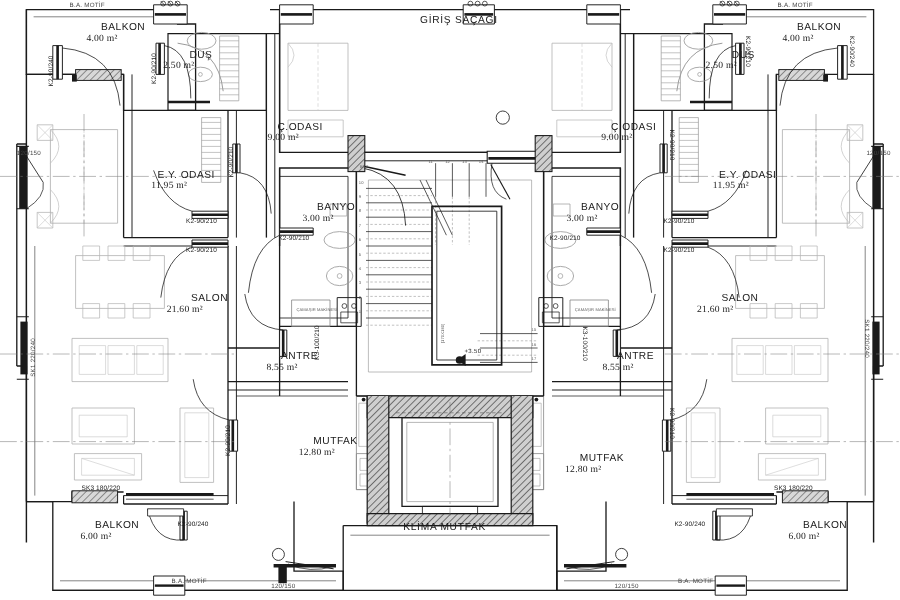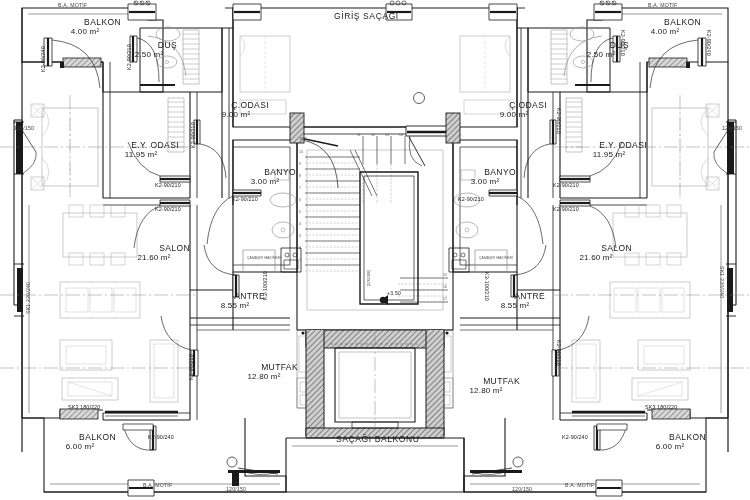--- a/index.html
+++ b/index.html
@@ -15,21 +15,21 @@
     position:absolute;
     color:#1a1a1a;
     font-family:"Liberation Sans", sans-serif;
     white-space:nowrap;
     letter-spacing:0.3px;
     line-height:1.15;
     pointer-events:none;
   }
   .room{position:absolute;text-align:center;color:#1a1a1a;}
   .room .n{font-size:8.5px;display:block;letter-spacing:.4px;text-align:right;}
-  .room .a{font-size:8px;display:block;letter-spacing:.2px;}
+  .room .a{font-size:8px;display:block;letter-spacing:.2px;font-family:Liberation Serif, serif;}
   .tiny{font-size:5.2px;color:#444;letter-spacing:.2px;}
   .micro{font-size:3.4px;color:#555;letter-spacing:.1px;}
   .door-lbl{font-size:5.4px;color:#222;letter-spacing:.1px;}
   .rot90{transform:rotate(-90deg);}
   .rot90cw{transform:rotate(90deg);}
   .center-lbl{font-size:8.5px;letter-spacing:.6px;}
   .elev{font-size:5px;color:#222;}
 </style>
 </head>
 <body>
@@ -521,21 +521,21 @@
     <rect x="446" y="113" width="14" height="30" fill="url(#hatchCol)" stroke="#1a1a1a" stroke-width="0.9"></rect>
 
     <path d="M381 300 l7 -5 v10 z" fill="#1a1a1a" stroke="none"></path>
     <circle cx="383" cy="300" r="3.2" fill="#1a1a1a" stroke="none"></circle>
 
     <path d="M60 62 h4 v6 h-4 z" fill="#1a1a1a" stroke="none"></path>
     <path d="M686 62 h4 v6 h-4 z" fill="#1a1a1a" stroke="none"></path>
   </g>
 </svg>
 
-<div class="lbl center-lbl" style="left:334px;top:12px;">GİRİŞ SAÇAĞI</div>
+<div class="lbl center-lbl" style="left:350px;top:12px;">GİRİŞ SAÇAĞI</div>
 
 <div class="room" style="left:49px;top:17px;width:72px;">
   <span class="n">BALKON</span>
   <span class="a">4.00 m²</span>
 </div>
 
 <div class="room" style="left:103px;top:140px;width:76px;">
   <span class="n">E.Y. ODASI</span>
   <span class="a">11.95 m²</span>
 </div>
@@ -613,21 +613,21 @@
 <div class="room" style="left:481px;top:100px;width:66px;">
   <span class="n">Ç.ODASI</span>
   <span class="a">9.00 m²</span>
 </div>
 
 <div class="room" style="left:454px;top:167px;width:62px;">
   <span class="n">BANYO</span>
   <span class="a">3.00 m²</span>
 </div>
 
-<div class="lbl center-lbl" style="left:336px;top:435px;">SAÇAĞI BALKONU</div>
+<div class="lbl center-lbl" style="left:336px;top:435px;">KLİMA MUTFAK</div>
 
 <div class="lbl tiny" style="left:58px;top:3px;">B.A. MOTİF</div>
 <div class="lbl tiny" style="left:648px;top:3px;">B.A. MOTİF</div>
 <div class="lbl tiny" style="left:143px;top:483px;">B.A. MOTİF</div>
 <div class="lbl tiny" style="left:565px;top:483px;">B.A. MOTİF</div>
 
 <div class="lbl door-lbl rot90" style="left:40px;top:72px;transform-origin:left top;">K2-90/240</div>
 <div class="lbl door-lbl rot90" style="left:126px;top:70px;transform-origin:left top;">K2-90/210</div>
 <div class="lbl door-lbl rot90" style="left:190px;top:148px;transform-origin:left top;">K2-90/210</div>
 <div class="lbl door-lbl" style="left:155px;top:182px;">K2-90/210</div>

